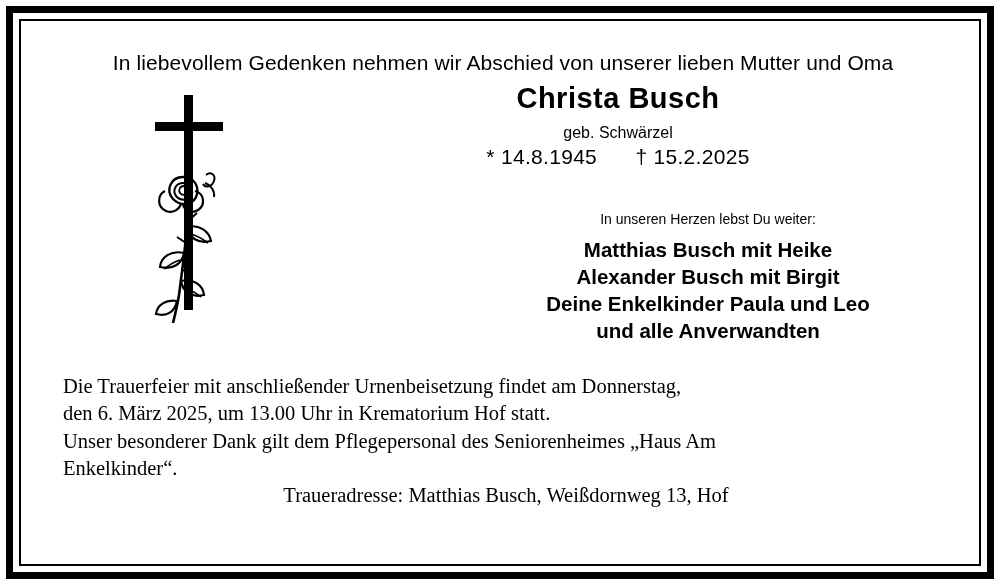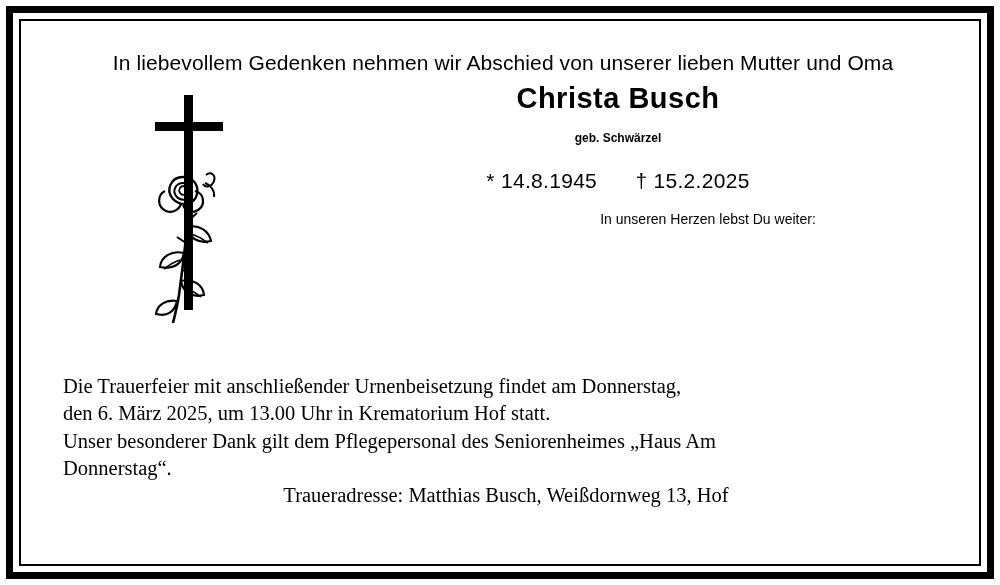--- a/index.html
+++ b/index.html
@@ -82,28 +82,28 @@
     text-align: center;
   }
   .deceased-name {
     font-size: 29px;
     font-weight: bold;
     letter-spacing: 0.5px;
     line-height: 1.06;
     margin: 0;
   }
   .maiden-name {
-    font-size: 12px;
-    font-weight: bold;
-    margin-top: 18px;
+    font-size: 16px;
+    font-weight: normal;
+    margin-top: 10px;
     line-height: 1.1;
   }
   .dates {
     font-size: 21px;
-    margin-top: 24px;
+    margin-top: 4px;
     line-height: 1.1;
     letter-spacing: 0.3px;
   }
   .dates .sep { display: inline-block; width: 26px; }
 
   
   .survivors {
     position: absolute;
     left: 430px;
     right: 20px;
@@ -191,30 +191,36 @@
         <div class="maiden-name">geb. Schwärzel</div>
         <div class="dates">
           <span>* 14.8.1945</span>
           <span class="sep"></span>
           <span>† 15.2.2025</span>
         </div>
       </div>
 
       <div class="survivors">
         <div class="survivors-lead">In unseren Herzen lebst Du weiter:</div>
+        <div class="survivors-list">
+          <div>Matthias Busch mit Heike</div>
+          <div>Alexander Busch mit Birgit</div>
+          <div>Deine Enkelkinder Paula und Leo</div>
+          <div>und alle Anverwandten</div>
+        </div>
       </div>
 
     </div>
 
     <div class="bottom">
       <div class="para">
         <div>Die Trauerfeier mit anschließender Urnenbeisetzung findet am Donnerstag,</div>
         <div>den 6. März 2025, um 13.00 Uhr in Krematorium Hof statt.</div>
         <div>Unser besonderer Dank gilt dem Pflegepersonal des Seniorenheimes „Haus Am</div>
-        <div>Donnerstag“.</div>
+        <div>Enkelkinder“.</div>
       </div>
       <div class="para para-gap">
         <div>Traueradresse: Matthias Busch, Weißdornweg 13, Hof</div>
       </div>
     </div>
 
   </div>
 </div>
 
 </body></html>

